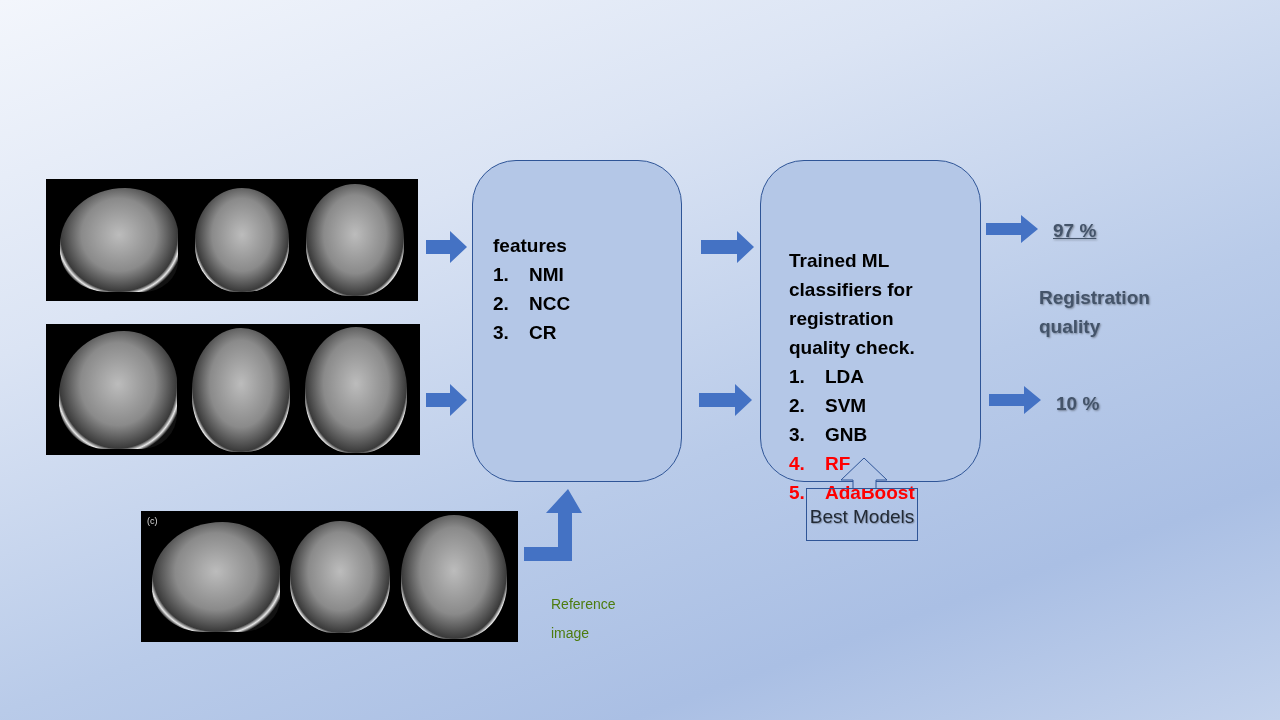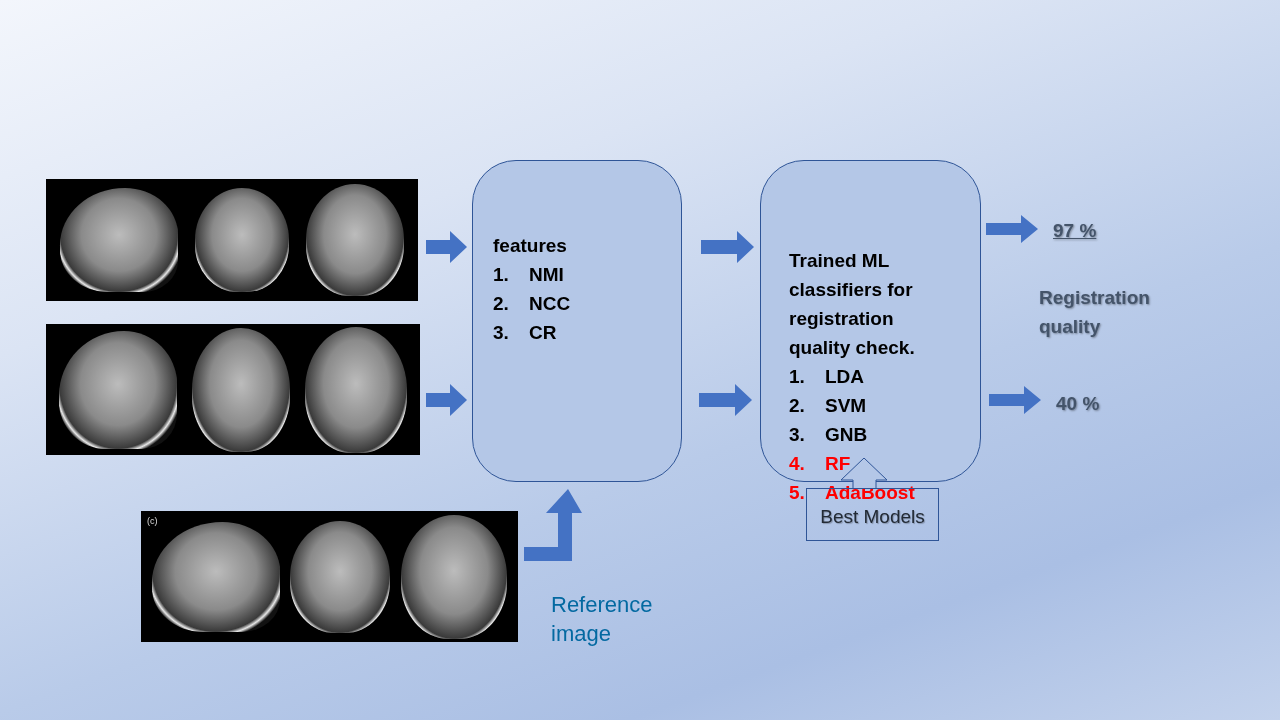--- a/index.html
+++ b/index.html
@@ -27,23 +27,23 @@
     white-space:nowrap;
   }
   .li { display:flex; }
   .li .num { width:36px; }
   .red { color:#ff0000; }
   .arrow { position:absolute; }
   .label {
     position:absolute; font-weight:bold; font-size:19px; line-height:29px; color:#44546a;
     text-shadow:1px 1px 2px rgba(0,0,0,0.35);
   }
-  .plain { position:absolute; font-size:22px; line-height:29px; color:#0369a1; }
+  .plain { position:absolute; font-size:14px; line-height:29px; color:#4d7c0f; }
   .best {
-    position:absolute; left:806px; top:488px; width:133px; height:53px; box-sizing:border-box;
+    position:absolute; left:806px; top:488px; width:112px; height:53px; box-sizing:border-box;
     border:1px solid #2f5597; background:transparent; font-size:19px; color:#222a35;
     display:flex; align-items:flex-end; justify-content:center; padding-bottom:12px;
     text-shadow:1px 1px 1px rgba(0,0,0,0.25);
   }
 </style>
 </head>
 <body>
 
 <div class="mri" style="left:46px;top:179px;width:372px;height:122px;">
   <div class="slice sag" style="width:118px;height:104px;"></div>
@@ -136,18 +136,18 @@
 </svg>
 <svg class="arrow" style="left:989px;top:386px;" width="54" height="30">
   <polygon points="0,8 35,8 35,0 52,14 35,28 35,20 0,20" fill="#4472c4"></polygon>
 </svg>
 
 <div class="label" style="left:1053px;top:216px;text-decoration:underline;">97 %</div>
 <div class="label" style="left:1039px;top:283px;">
   <div>Registration</div>
   <div>quality</div>
 </div>
-<div class="label" style="left:1056px;top:389px;">40 %</div>
+<div class="label" style="left:1056px;top:389px;">10 %</div>
 
 <div class="plain" style="left:551px;top:590px;">
   <div>Reference</div>
   <div>image</div>
 </div>
 
 </body></html>

